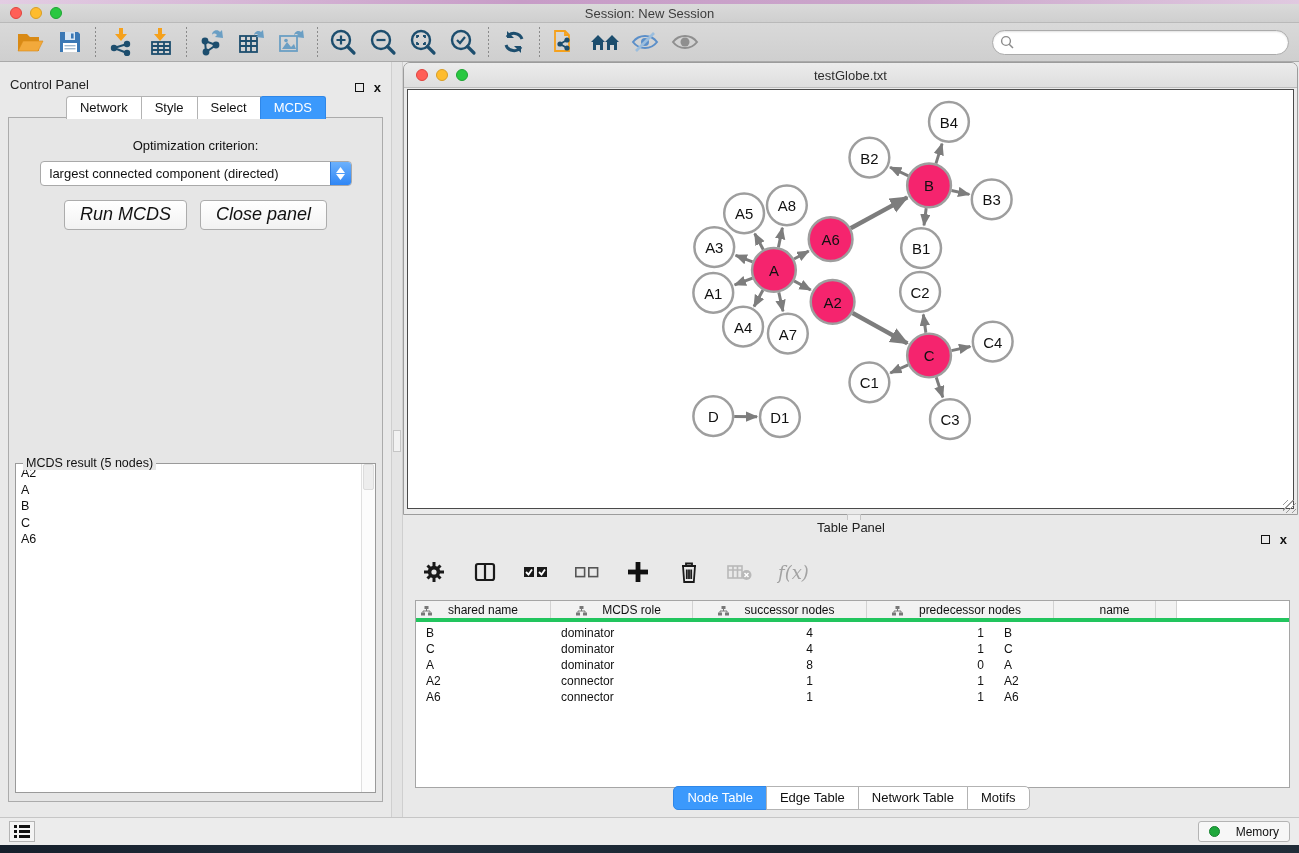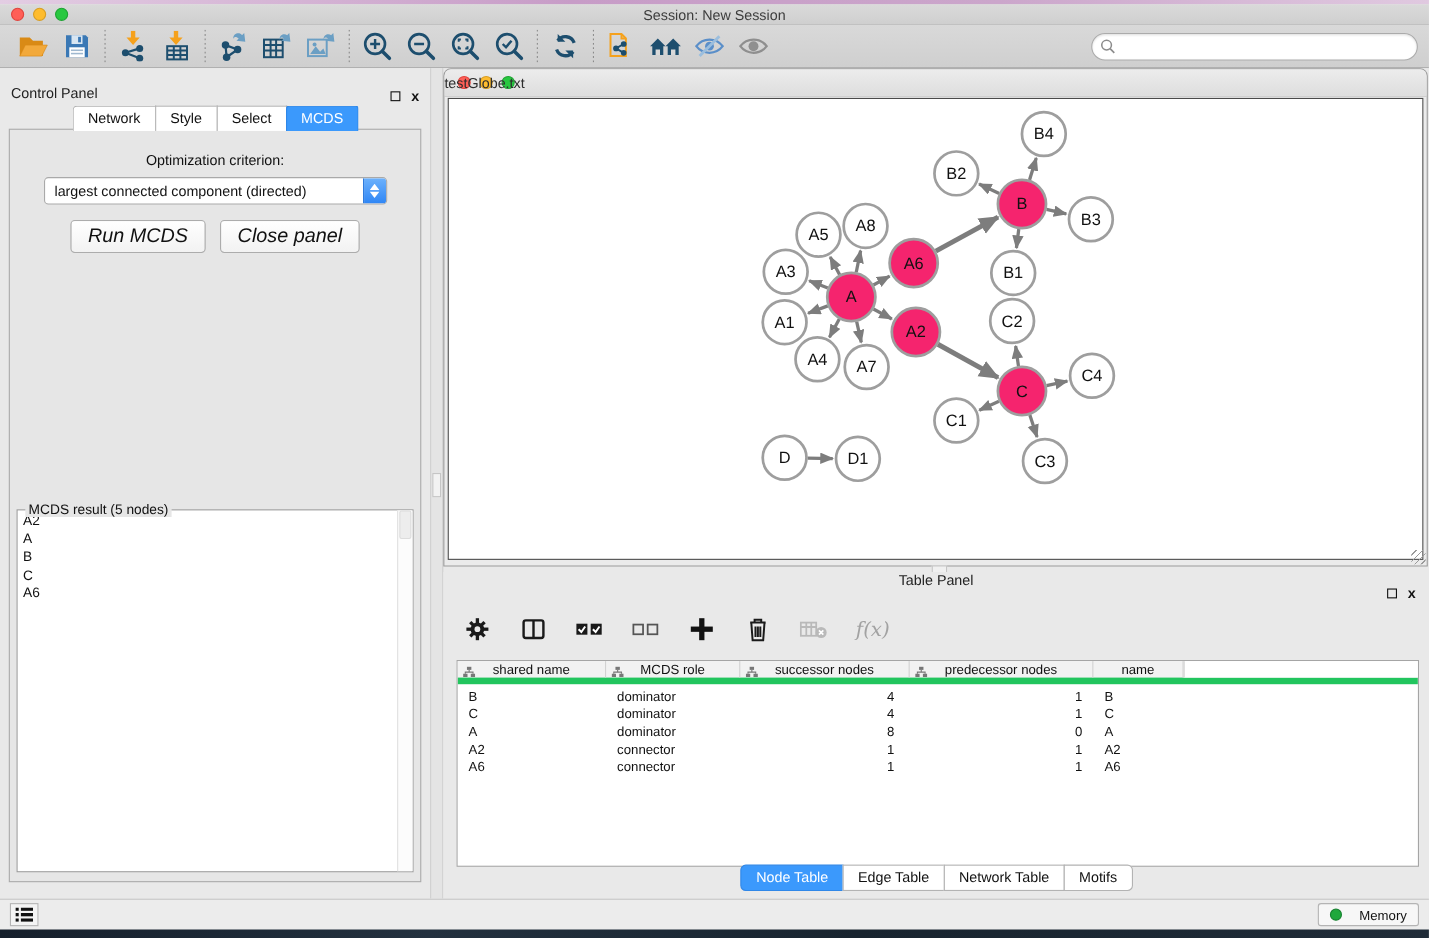--- a/index.html
+++ b/index.html
@@ -82,37 +82,37 @@
 
   
   .right { position:absolute; left:403px; right:0; top:0; bottom:0; }
 
   
   .net-frame { position:absolute; left:0; right:1px; top:0; height:453px; background:#ebebeb;
     border:1px solid #9c9c9c; border-radius:7px 7px 0 0; }
   .net-titlebar { height:25px; background:linear-gradient(#ececec,#dedede); border-bottom:1px solid #bdbdbd;
     border-radius:6px 6px 0 0; display:flex; align-items:center; position:relative;}
   .net-titlebar .lights { margin-left:12px; }
-  .net-titlebar .title { position:absolute; left:0; right:0; font-size:13px; color:#2d2d2d; }
+  .net-titlebar .title { position:absolute; left:0; right:0; text-align:center; font-size:13px; color:#2d2d2d; }
   .net-canvas { position:absolute; left:3px; right:3px; top:26px; bottom:5px; background:#fff; border:1px solid #4a4a4a; }
   .net-canvas svg { position:absolute; inset:0; width:100%; height:100%; }
   .net-grip { position:absolute; right:1px; bottom:1px; width:13px; height:13px;
     background:repeating-linear-gradient(135deg, transparent 0 3px, #9a9a9a 3px 4px); }
 
   .h-grip { position:absolute; left:444px; top:452px; width:14px; height:7px; background:#f0f0f0; border:1px solid #c5c5c5; }
 
   
   .table-panel { position:absolute; left:0; right:0; top:458px; bottom:0; background:#e9e9e9; }
   .tp-head { height:26px; display:flex; align-items:center; padding:0 12px;flex-direction:column; }
   .tp-head .ptitle{ font-size:13px; color:#222;}
   .tp-toolbar { height:44px; margin-top:4px; display:flex; align-items:center; padding-left:16px; gap:21px; }
   .tp-tool { width:30px; height:30px; display:flex; align-items:center; justify-content:center; }
   .fx { font-family:"DejaVu Serif", serif; font-style:italic; font-size:18px; color:#a2a2a2; padding-left:2px;}
   .tp-tablebox { position:absolute; left:12px; right:9px; top:80px; height:188px; background:#fff; border:1px solid #a5a5a5; overflow:hidden;}
-  .tp-header-row { display:flex; height:21px; background:#f2f2f2; border-bottom:6px solid #22c55e; }
+  .tp-header-row { display:flex; height:21px; background:#f2f2f2; border-bottom:4px solid #22c55e;gap:20px; }
   .tp-hcell { position:relative; display:flex; align-items:center; justify-content:center;
     font-size:12px; color:#111; border-right:1px solid #d2d2d2; }
   .tp-hcell .hicon { position:absolute; left:5px; top:5px; }
   .tp-hfill { flex:1; background:#fff; border-left:1px solid #d2d2d2;}
   .tp-row { display:flex; height:16px; font-size:12px; color:#111; }
   .cell { white-space:nowrap; overflow:hidden; }
   .c0 { width:135px; padding-left:10px; }
   .c1 { width:122px; padding-left:10px; }
   .c2 { width:154px; text-align:right; padding-right:14px; }
   .c3 { width:167px; text-align:right; padding-right:10px; }

